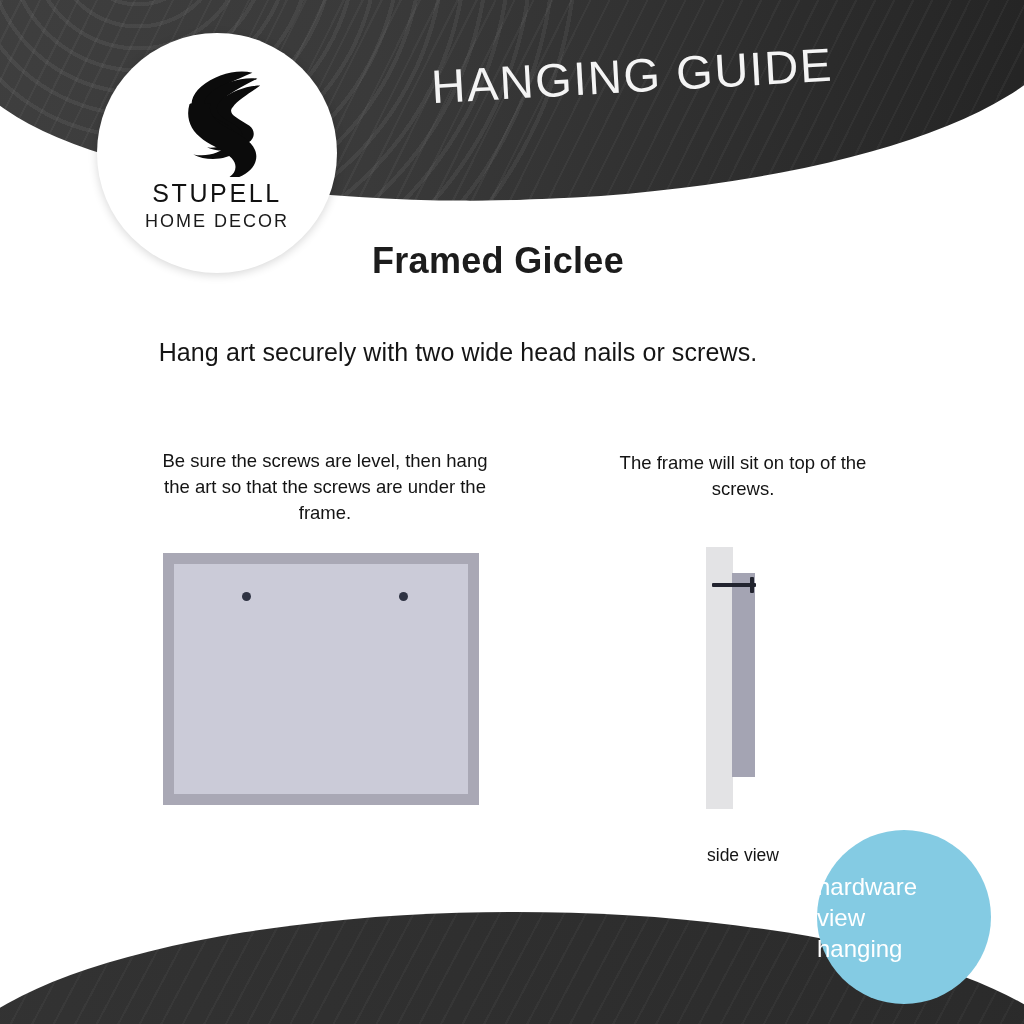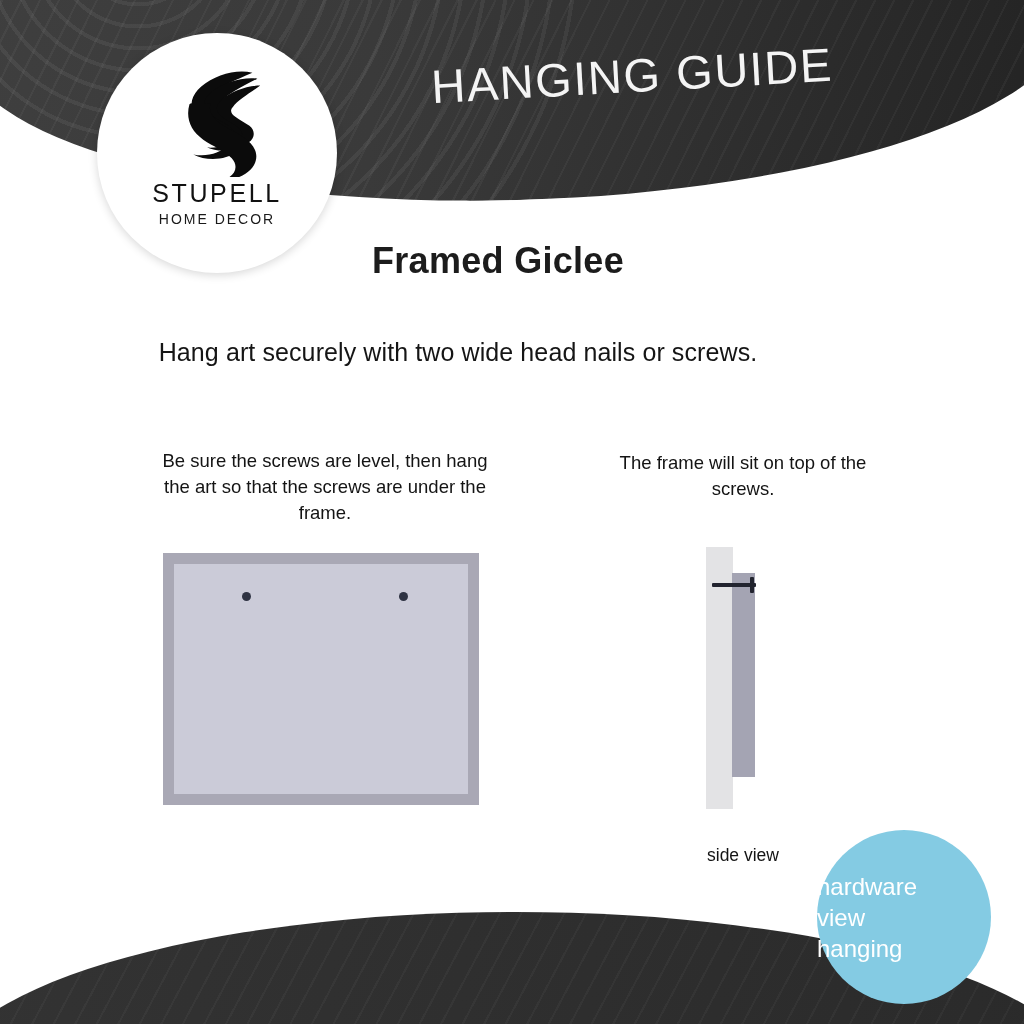--- a/index.html
+++ b/index.html
@@ -93,21 +93,21 @@
     padding-top: 26px;
   }
   #logo-mark { width: 118px; height: 118px; display:block; }
   #logo-name {
     font-size: 25px;
     letter-spacing: 2.6px;
     color: #111;
     margin-top: 2px;
   }
   #logo-sub {
-    font-size: 14px;
+    font-size: 18px;
     letter-spacing: 2.0px;
     color: #1a1a1a;
     margin-top: 3px;
   }
 
   
   #product-type {
     position: absolute;
     left: 372px; top: 240px;
     font-size: 36px;

